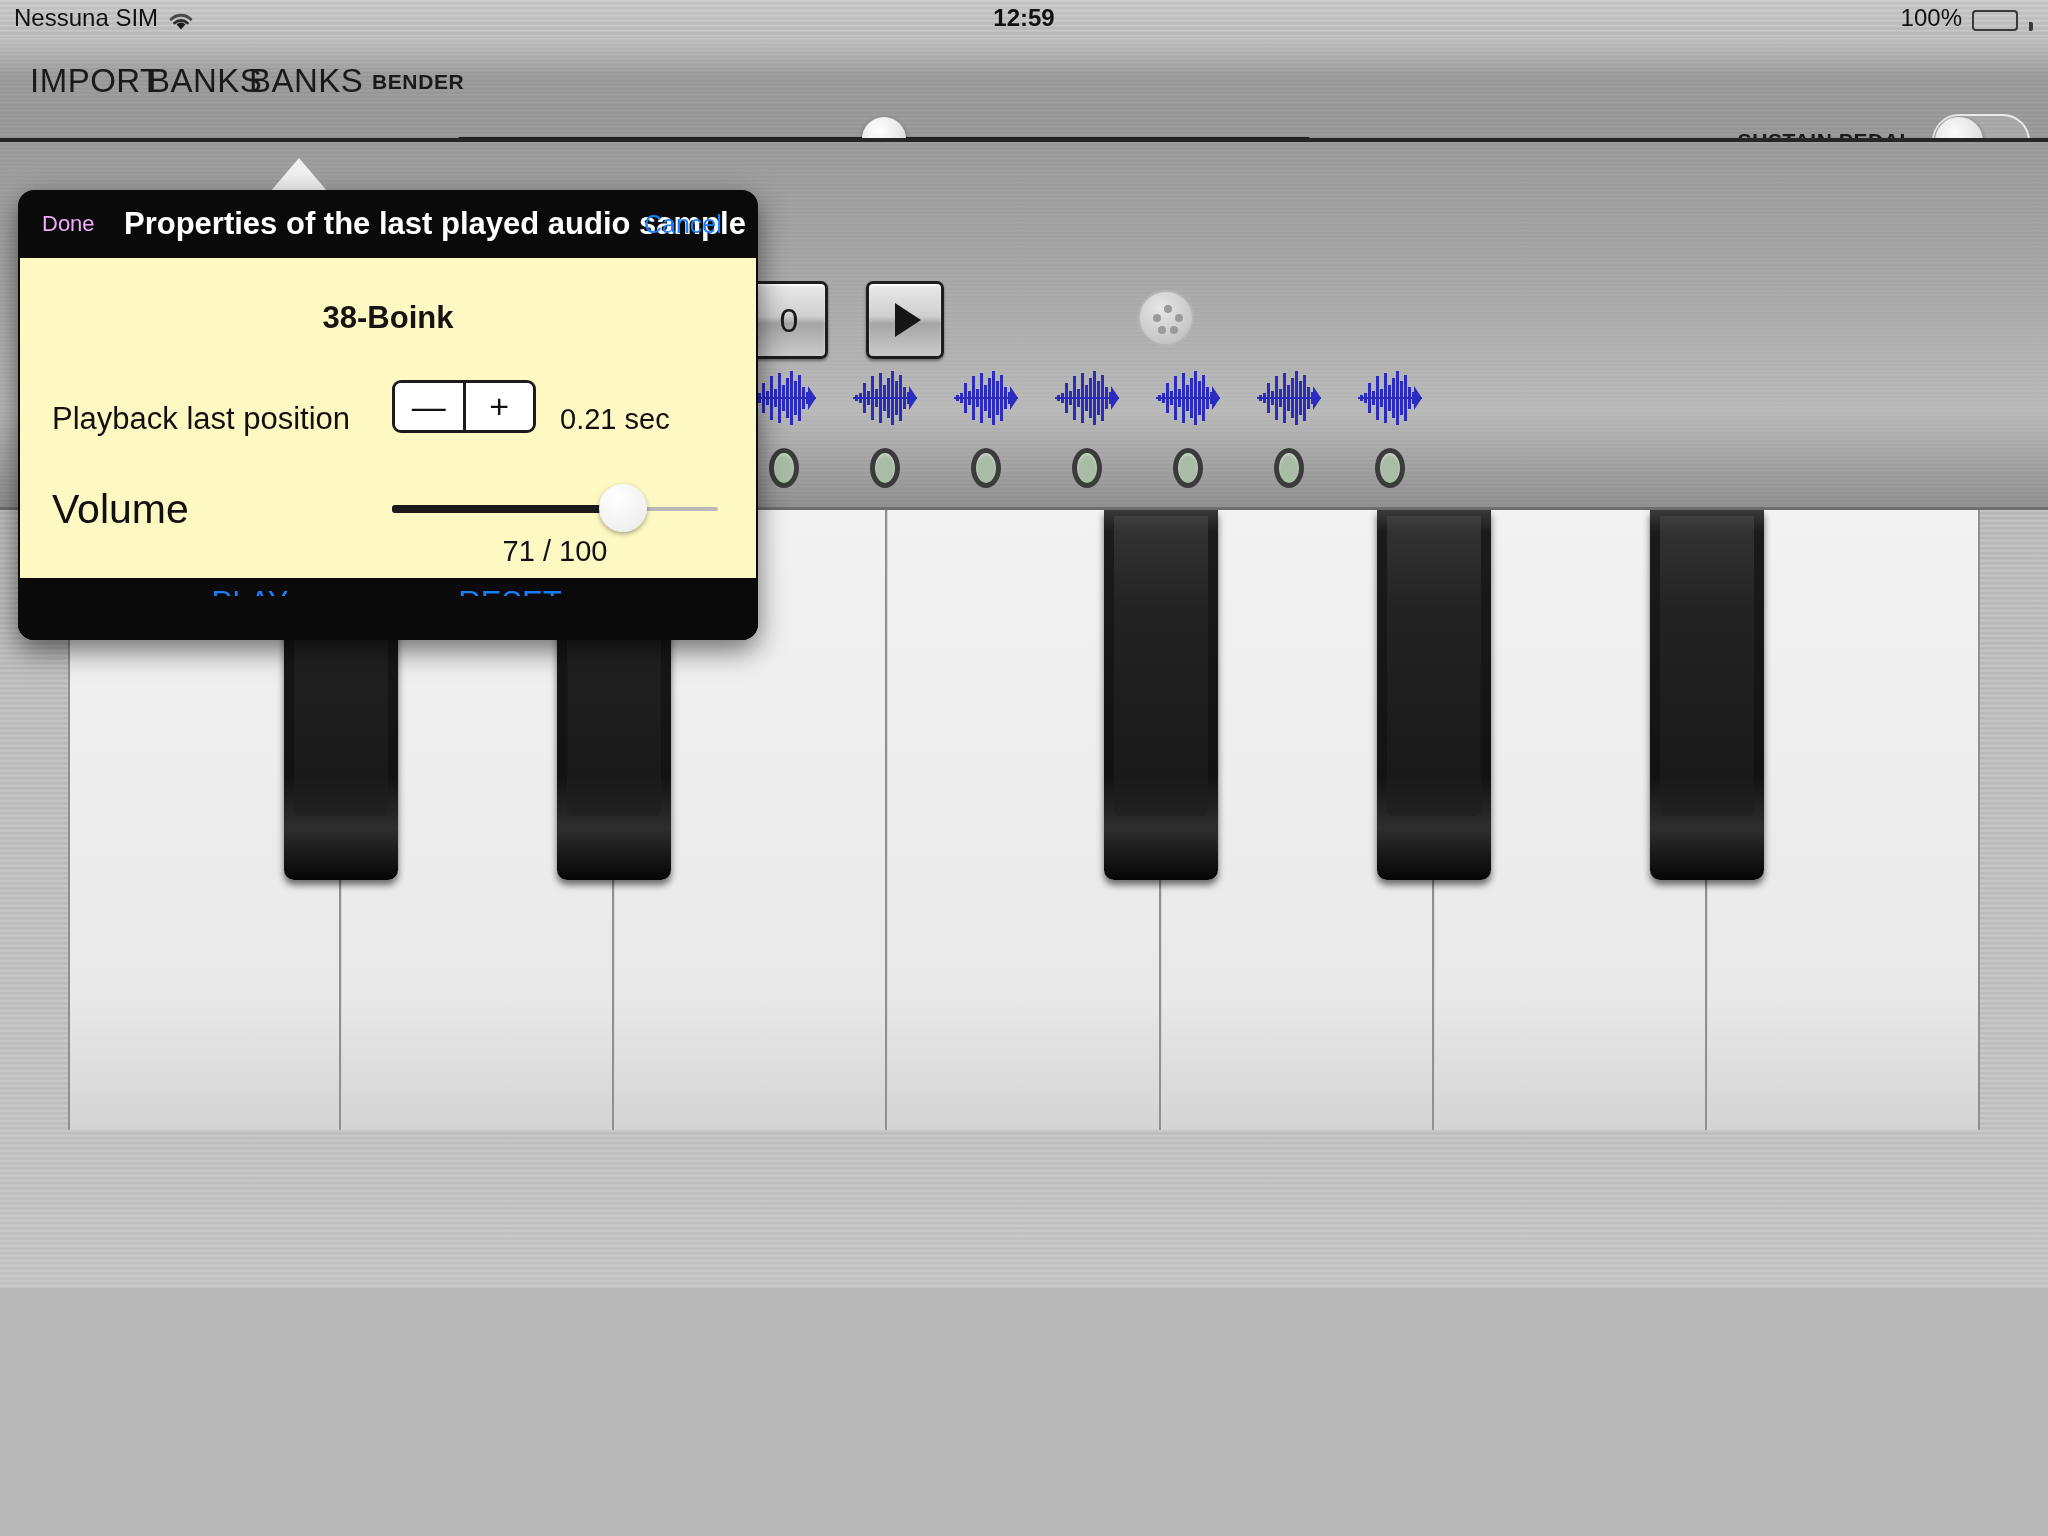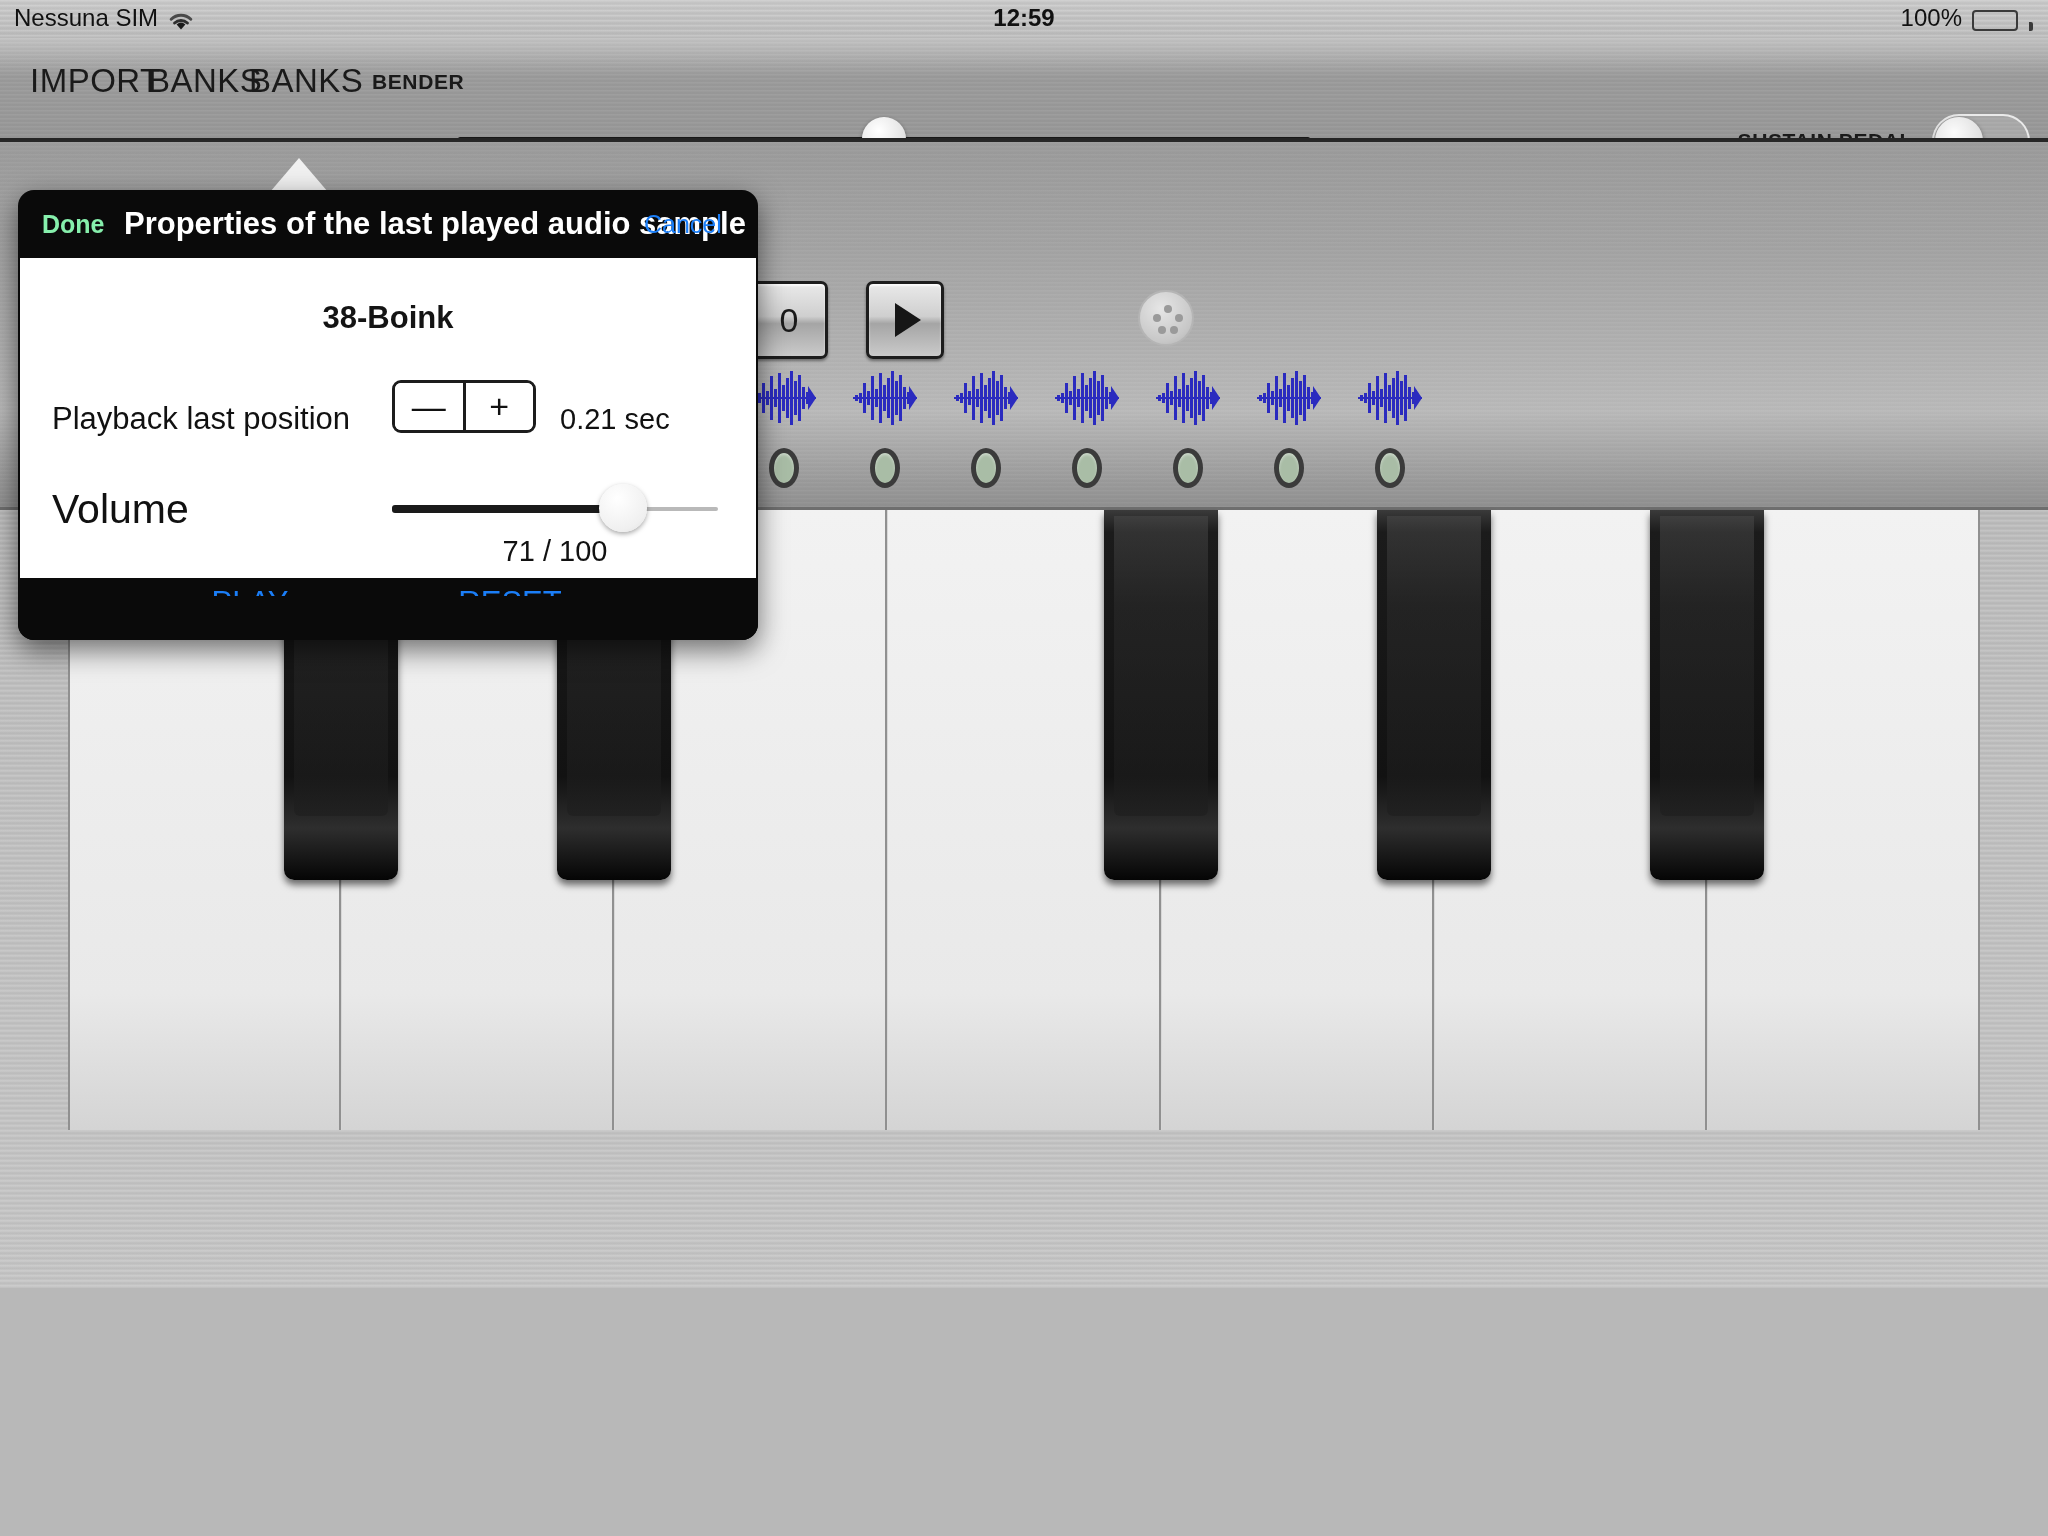--- a/index.html
+++ b/index.html
@@ -183,28 +183,28 @@
     border-radius: 16px;
     background: #0a0a0a;
     box-shadow: 0 10px 28px rgba(0,0,0,0.55);
     overflow: hidden;
   }
   #popover-header {
     position: relative; height: 68px;
     display: flex; align-items: center;
     color: #fff;
   }
-  #dlg-done { position: absolute; left: 24px; font-size: 25px; color: #86efac; font-weight: bold; }
+  #dlg-done { position: absolute; left: 24px; font-size: 22px; color: #f0abfc; }
   #dlg-title { position: absolute; left: 106px; font-size: 31px; font-weight: bold; color: #fff; }
   #dlg-cancel { position: absolute; left: 626px; font-size: 25px; color: #1b7ef7; }
 
   #popover-body {
     position: absolute; left: 2px; top: 68px;
     width: 736px; height: 320px;
-    background: #ffffff;
+    background: #fef9c3;
   }
   #sample-name {
     position: absolute; left: 0; top: 42px; width: 736px;
     text-align: center; font-size: 31px; font-weight: bold; color: #141414;
   }
   #row-start-label {
     position: absolute; left: 32px; top: 143px;
     font-size: 31px; color: #111;
   }
   #stepper {

